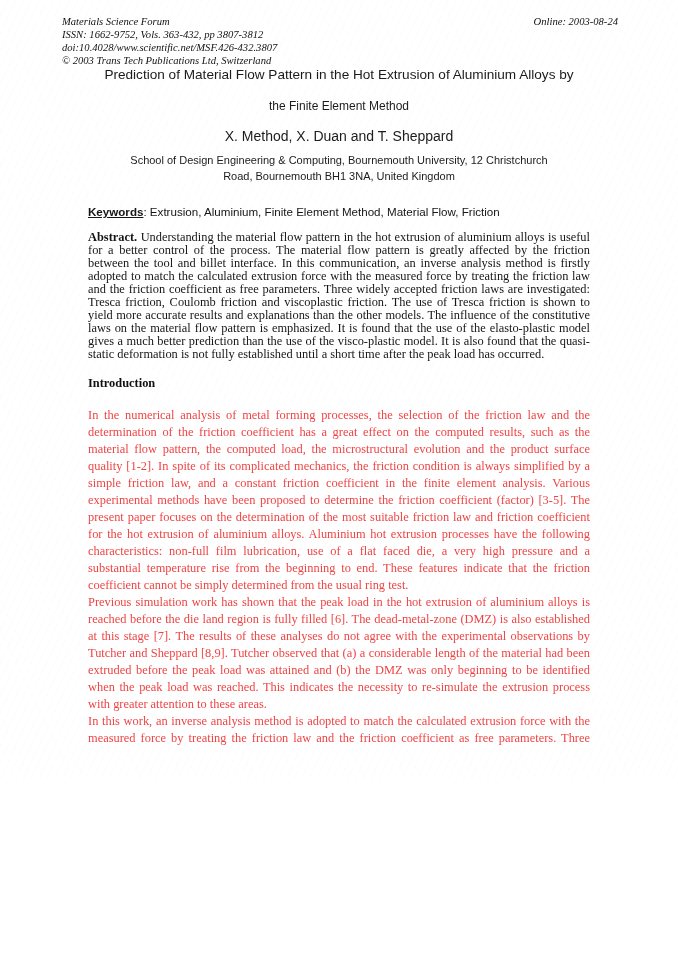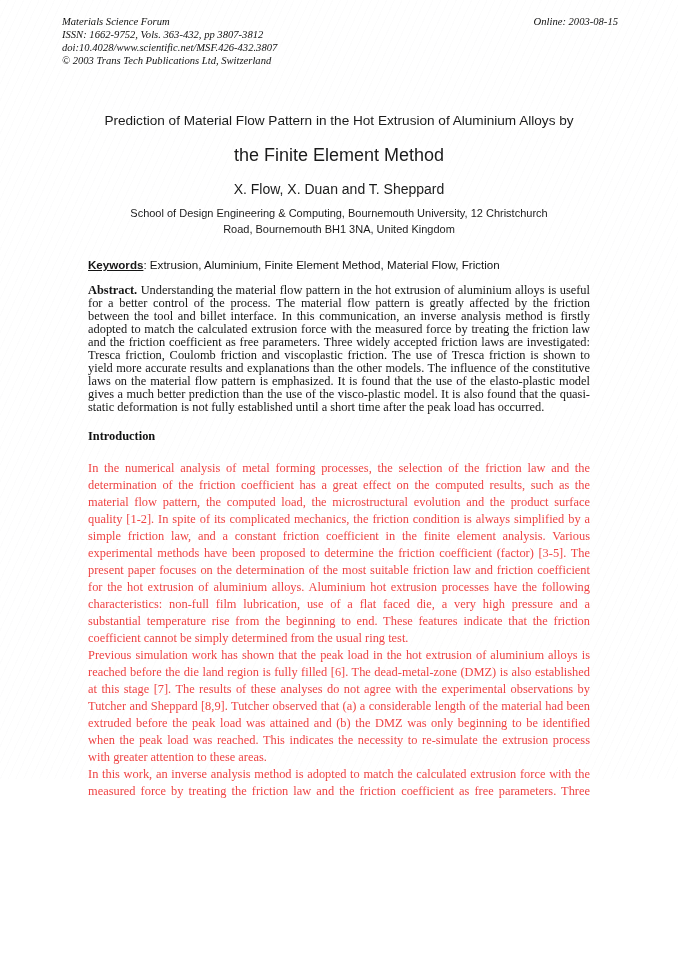--- a/index.html
+++ b/index.html
@@ -34,29 +34,28 @@
     font-style: italic;
     font-size: 10.6px;
     line-height: 13px;
     color: #111;
   }
   .header-left div { white-space: nowrap; }
   .header-right { white-space: nowrap; }
   
   .title-block {
     text-align: center;
-    margin-top: 46px;
     font-family: "Liberation Sans", sans-serif;
   }
   .title-line1 {
     font-size: 13.6px;
     color: #1b1b1b;
   }
   .title-line2 {
-    font-size: 18px;
+    font-size: 12px;
     margin-top: 17px;
     color: #1b1b1b;
   }
   .authors {
     font-size: 14px;
     margin-top: 15px;
     color: #1b1b1b;
   }
   .affiliation {
     font-size: 11px;
@@ -111,27 +110,27 @@
 <div class="page">
   <div class="watermark"></div>
 
   <div class="header-row">
     <div class="header-left">
       <div>Materials Science Forum</div>
       <div>ISSN: 1662-9752, Vols. 363-432, pp 3807-3812</div>
       <div>doi:10.4028/www.scientific.net/MSF.426-432.3807</div>
       <div>© 2003 Trans Tech Publications Ltd, Switzerland</div>
     </div>
-    <div class="header-right">Online: 2003-08-15</div>
+    <div class="header-right">Online: 2003-08-24</div>
   </div>
 
   <div class="title-block">
     <div class="title-line1">Prediction of Material Flow Pattern in the Hot Extrusion of Aluminium Alloys by</div>
     <div class="title-line2">the Finite Element Method</div>
-    <div class="authors">X. Flow, X. Duan and T. Sheppard</div>
+    <div class="authors">X. Method, X. Duan and T. Sheppard</div>
     <div class="affiliation">School of Design Engineering &amp; Computing, Bournemouth University, 12 Christchurch Road, Bournemouth BH1 3NA, United Kingdom</div>
   </div>
 
   <div class="content">
     <div class="keywords-line">
       <span class="keywords-label">Keywords</span><span>: Extrusion, Aluminium, Finite Element Method, Material Flow, Friction</span>
     </div>
 
     <p class="abstract-para">
       <span class="abstract-label">Abstract.</span><span> Understanding the material flow pattern in the hot extrusion of aluminium alloys is useful for a better control of the process. The material flow pattern is greatly affected by the friction between the tool and billet interface. In this communication, an inverse analysis method is firstly adopted to match the calculated extrusion force with the measured force by treating the friction law and the friction coefficient as free parameters. Three widely accepted friction laws are investigated: Tresca friction, Coulomb friction and viscoplastic friction. The use of Tresca friction is shown to yield more accurate results and explanations than the other models. The influence of the constitutive laws on the material flow pattern is emphasized. It is found that the use of the elasto-plastic model gives a much better prediction than the use of the visco-plastic model. It is also found that the quasi-static deformation is not fully established until a short time after the peak load has occurred.</span>

